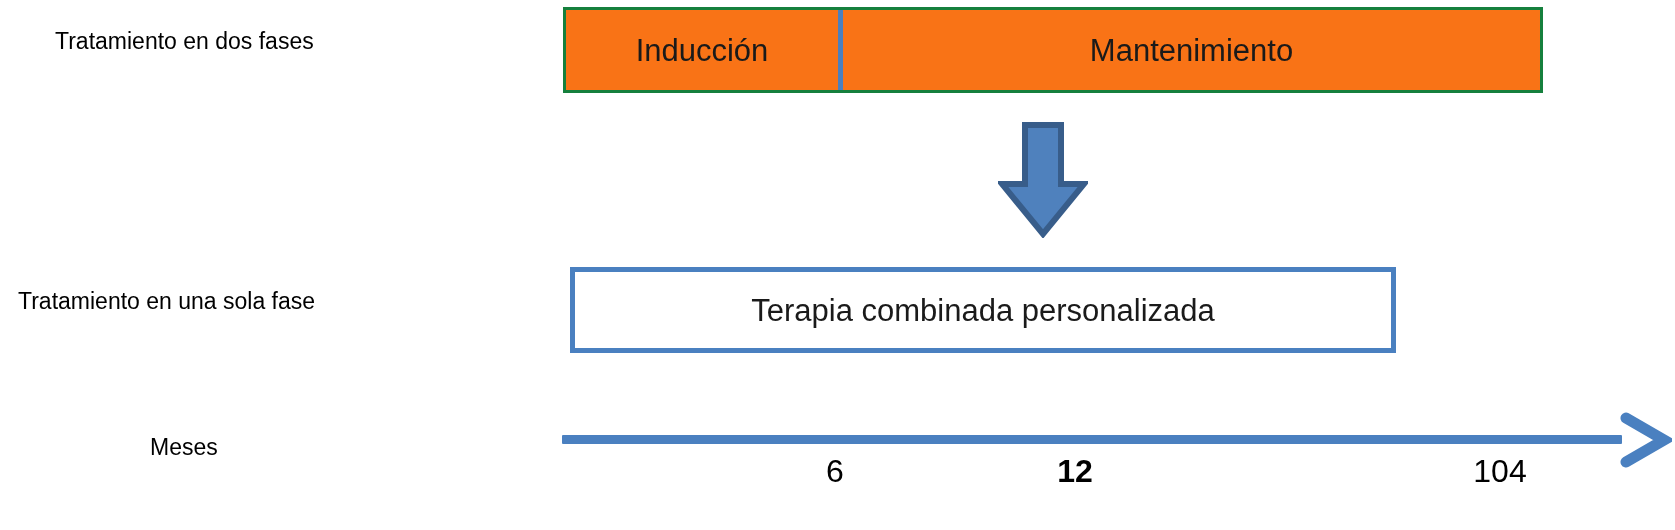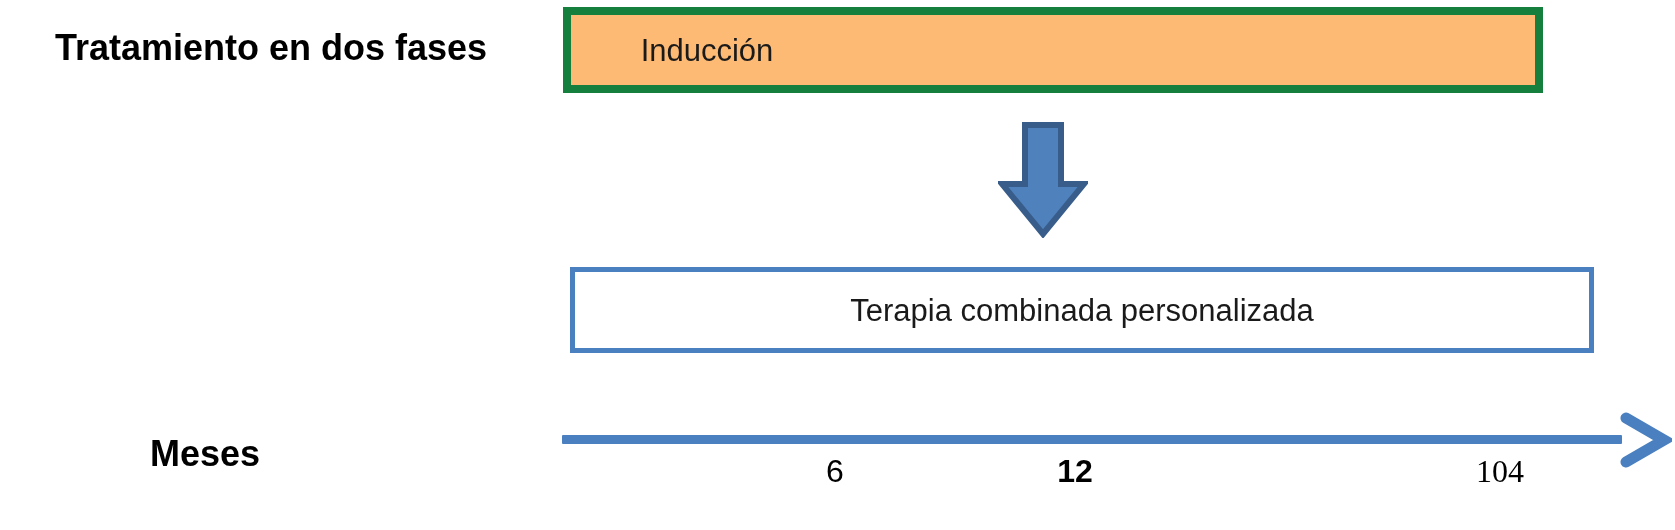--- a/index.html
+++ b/index.html
@@ -15,47 +15,46 @@
     position: relative;
     width: 1675px;
     height: 530px;
     background: #ffffff;
     overflow: hidden;
   }
   .abs { position: absolute; }
 
   
   .row-label {
-    font-size: 36px;
+    font-size: 23px;
     color: #000000;
     white-space: nowrap;
     line-height: 1;
-    font-weight: bold;
   }
 
   
   .phase-box {
     box-sizing: border-box;
     background: #ffffff;
     border: 5px solid #4A80C0;
     display: flex;
     align-items: center;
     justify-content: center;
   }
   .phase-box-text {
     font-size: 31px;
     color: #1a1a1a;
     white-space: nowrap;
     line-height: 1;
   }
   
   .split-bar {
     box-sizing: border-box;
-    border: 8px solid #15803d;
-    background: #fdba74;
+    border: 3px solid #15803d;
+    background: #f97316;
     display: flex;
     align-items: stretch;
   }
   .split-cell {
     display: flex;
     align-items: center;
     justify-content: center;
     box-sizing: border-box;
   }
   .split-cell + .split-cell {
@@ -86,39 +85,43 @@
 <body>
 
 <div id="canvas">
 
   <div class="abs row-label" style="left:55px; top:30px;">Tratamiento en dos fases</div>
 
   <div class="abs split-bar" style="left:563px; top:7px; width:980px; height:86px;">
     <div class="split-cell" style="width:272px;">
       <span class="phase-box-text">Inducción</span>
     </div>
+    <div class="split-cell" style="flex:1 1 auto;">
+      <span class="phase-box-text">Mantenimiento</span>
+    </div>
   </div>
 
   <div class="abs down-arrow-wrap" style="left:998px; top:122px; width:90px; height:116px;">
     <svg width="90" height="116" viewBox="0 0 90 116" xmlns="http://www.w3.org/2000/svg">
       <polygon points="27,3 63,3 63,62 86,62 45,112 4,62 27,62" fill="#4F81BD" stroke="#385D8A" stroke-width="6" stroke-linejoin="miter"></polygon>
     </svg>
   </div>
 
+  <div class="abs row-label" style="left:18px; top:290px;">Tratamiento en una sola fase</div>
 
-  <div class="abs phase-box" style="left:570px; top:267px; width:1024px; height:86px;">
+  <div class="abs phase-box" style="left:570px; top:267px; width:826px; height:86px;">
     <span class="phase-box-text">Terapia combinada personalizada</span>
   </div>
 
   <div class="abs timeline-line" style="left:562px; top:435px; width:1060px;"></div>
   <div class="abs timeline-head" style="left:1608px; top:412px; width:64px; height:56px;">
     <svg width="64" height="56" viewBox="0 0 64 56" xmlns="http://www.w3.org/2000/svg">
       <polyline points="18,6 56,28 18,50" fill="none" stroke="#4A80C0" stroke-width="11" stroke-linecap="round" stroke-linejoin="miter"></polyline>
     </svg>
   </div>
 
   <div class="abs row-label" style="left:150px; top:436px;">Meses</div>
 
   <div class="abs tick-label" style="left:795px; top:455px; width:80px;">6</div>
   <div class="abs tick-label" style="left:1035px; top:455px; width:80px;font-weight:bold;">12</div>
-  <div class="abs tick-label" style="left:1455px; top:455px; width:90px;font-family:Liberation Serif, serif;">104</div>
+  <div class="abs tick-label" style="left:1455px; top:455px; width:90px;">104</div>
 
 </div>
 
 </body></html>

